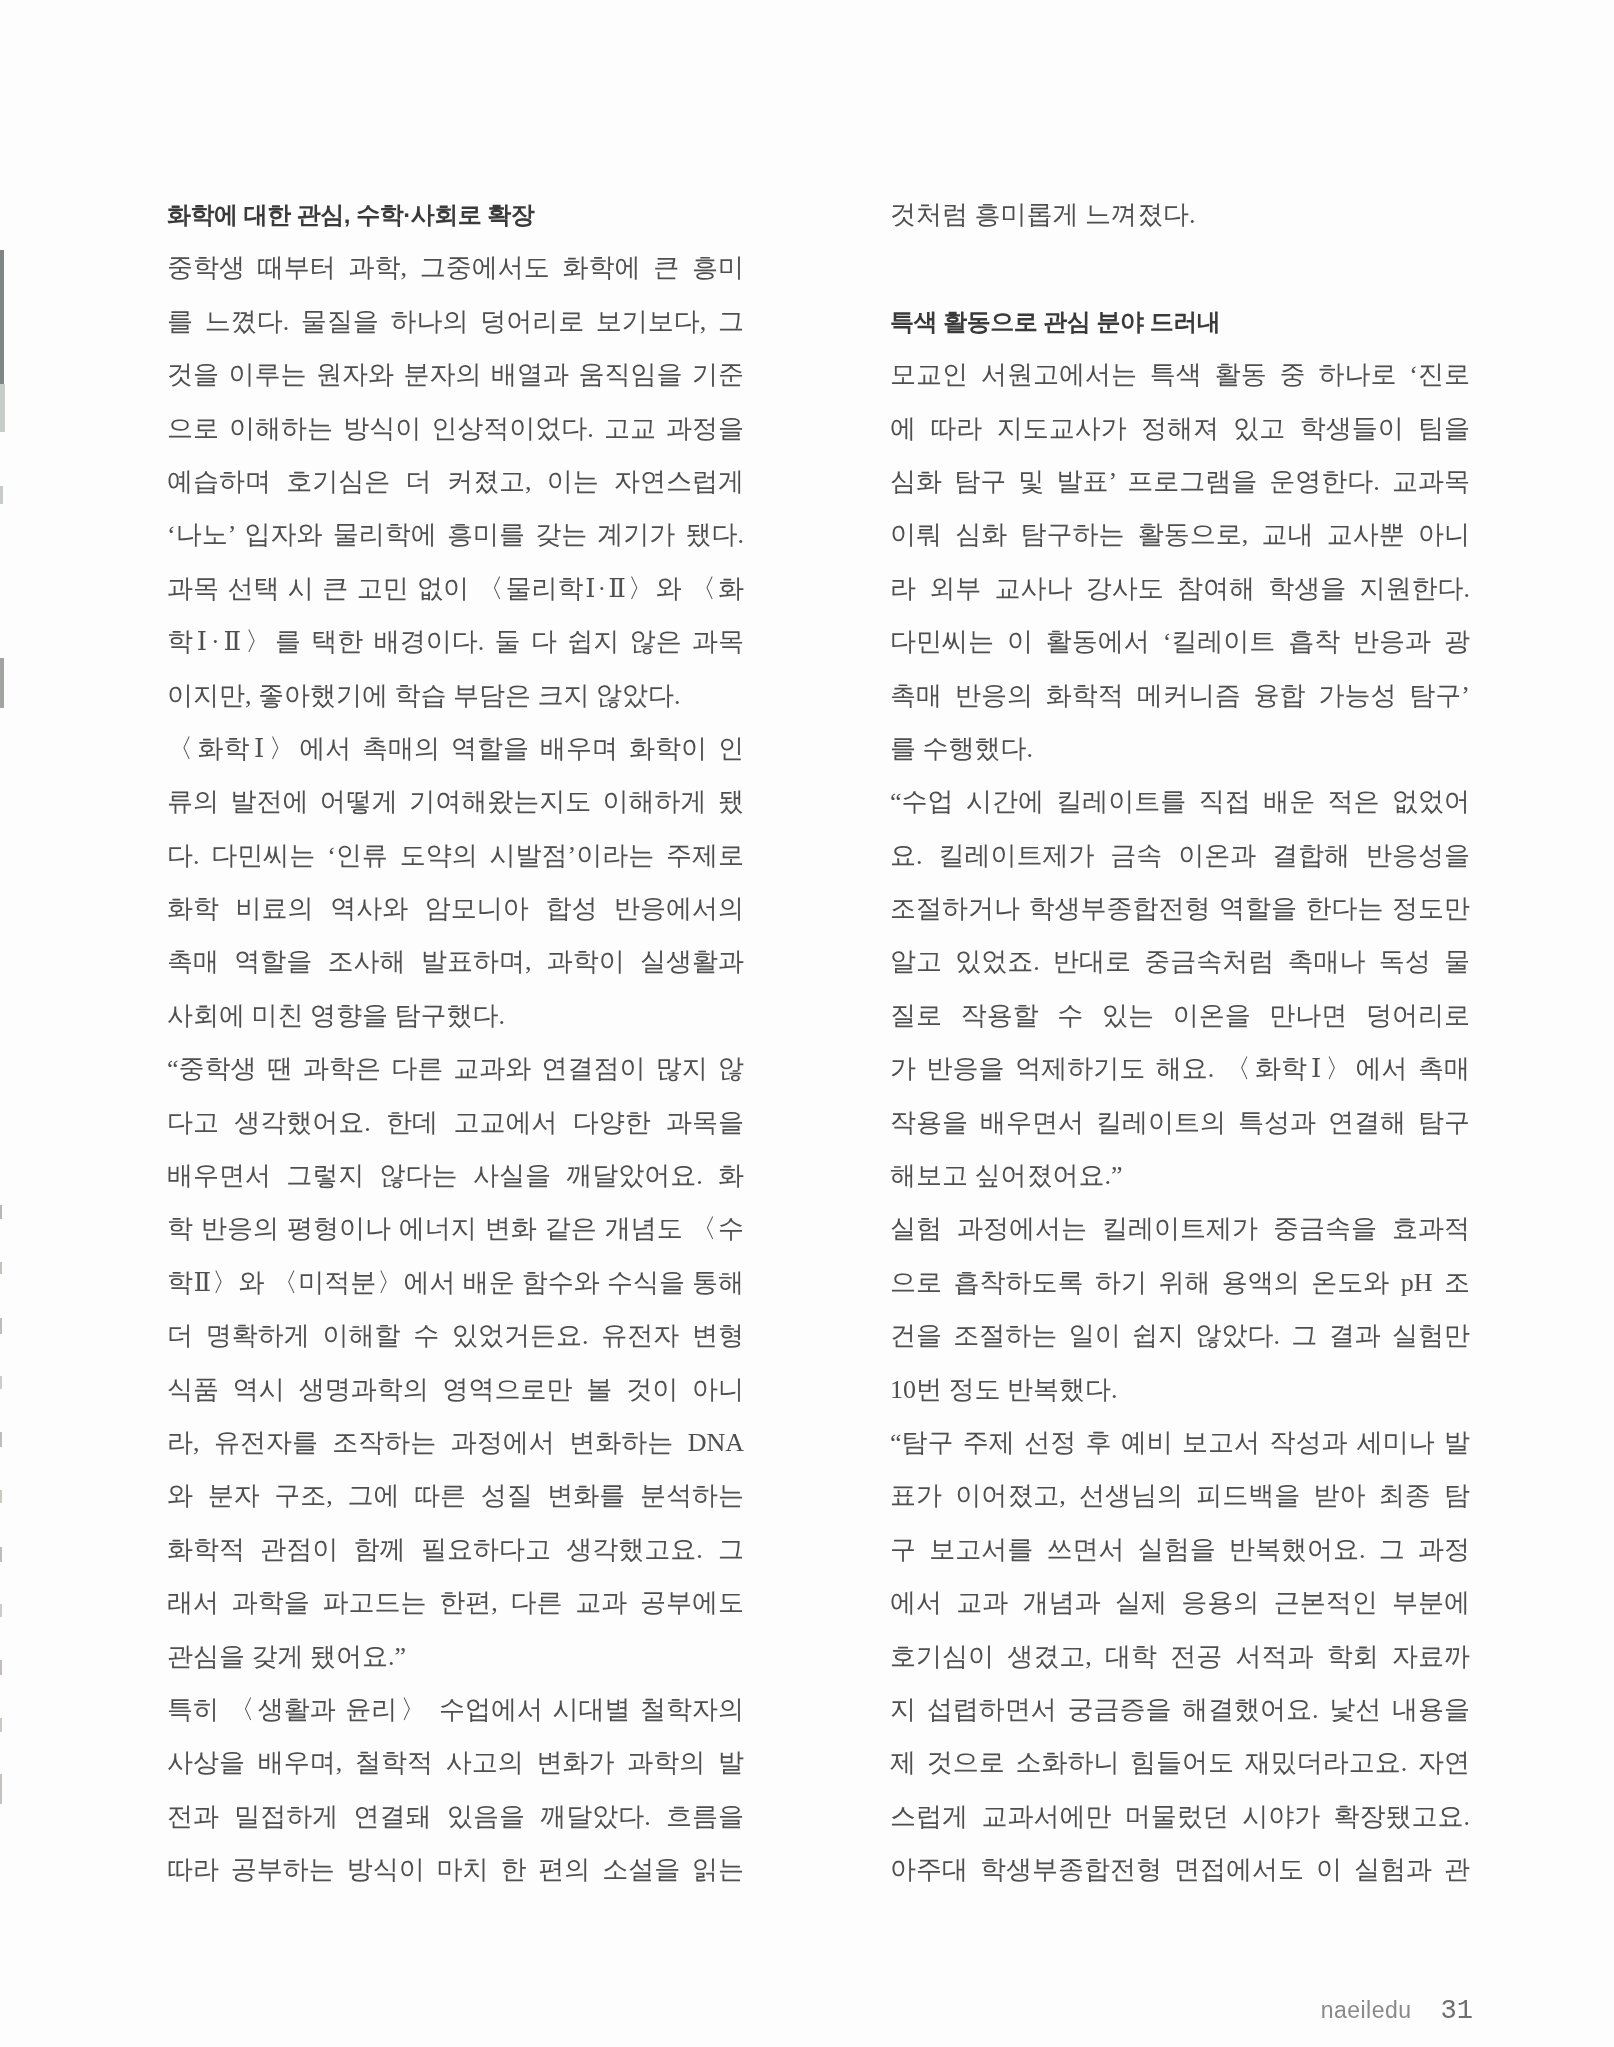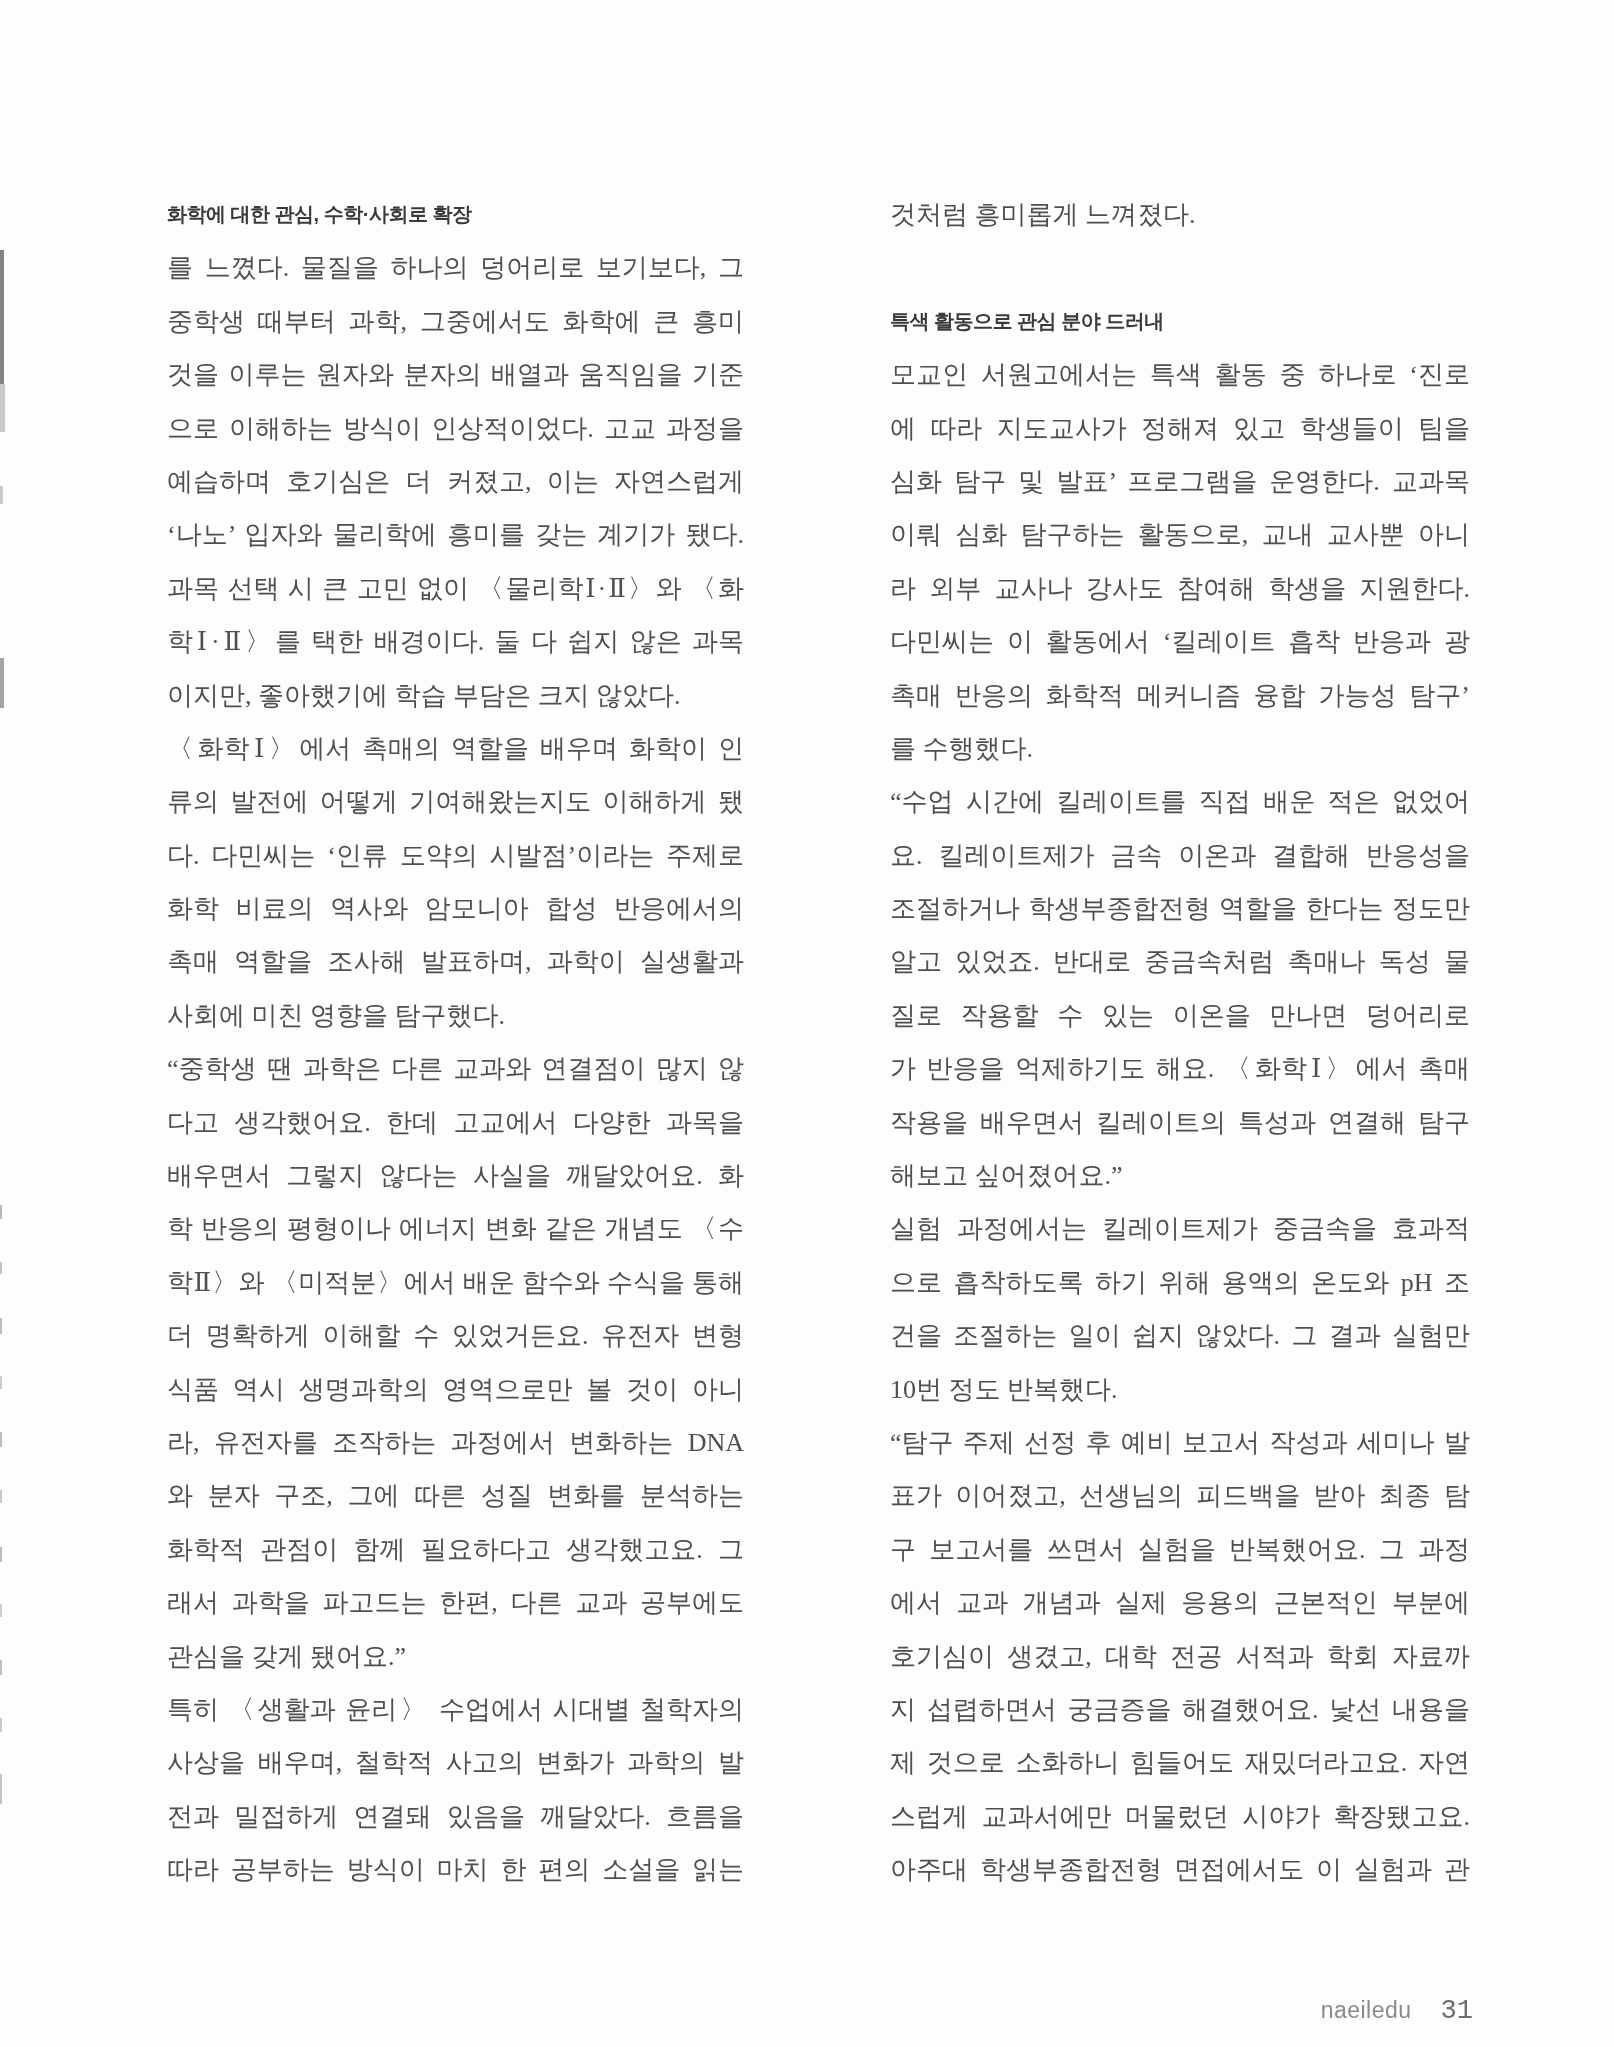--- a/index.html
+++ b/index.html
@@ -28,21 +28,21 @@
   .column-left{ left:167px; width:577px; }
   .column-right{ left:890px; width:580px; }
   .row{
     height:53.4px;
     line-height:53.4px;
     overflow:hidden;
   }
   .heading-row{
     font-family:"Liberation Sans","DejaVu Sans",sans-serif;
     font-weight:bold;
-    font-size:20px;
+    font-size:24px;
     letter-spacing:-0.5px;
     color:var(--heading-text);
     white-space:nowrap;
   }
   .body-line{
     font-size:26px;
     color:var(--body-text);
     text-align:left;
     white-space:nowrap;
   }
@@ -96,23 +96,23 @@
     <div class="edge-mark" style="top:1604px;width:2px;height:13px;background:#a29a93;opacity:.5;"></div>
     <div class="edge-mark" style="top:1660px;width:2px;height:15px;background:#938b85;opacity:.55;"></div>
     <div class="edge-mark" style="top:1718px;width:2px;height:14px;background:#9b938c;opacity:.5;"></div>
     <div class="edge-mark" style="top:1774px;width:2px;height:30px;background:#8d8782;opacity:.5;"></div>
   </div>
 
   <div class="column column-left">
     <div class="row heading-row">화학에 대한 관심, 수학·사회로 확장</div>
     <div>
 
+        <div class="row body-line line fill">중학생 때부터 과학, 그중에서도 화학에 큰 흥미</div>
+
         <div class="row body-line line fill">를 느꼈다. 물질을 하나의 덩어리로 보기보다, 그</div>
-
-        <div class="row body-line line fill">중학생 때부터 과학, 그중에서도 화학에 큰 흥미</div>
 
         <div class="row body-line line fill">것을 이루는 원자와 분자의 배열과 움직임을 기준</div>
 
         <div class="row body-line line fill">으로 이해하는 방식이 인상적이었다. 고교 과정을</div>
 
         <div class="row body-line line fill">예습하며 호기심은 더 커졌고, 이는 자연스럽게</div>
 
         <div class="row body-line line fill">‘나노’ 입자와 물리학에 흥미를 갖는 계기가 됐다.</div>
 
         <div class="row body-line line fill">과목 선택 시 큰 고민 없이 〈물리학Ⅰ·Ⅱ〉와 〈화</div>

